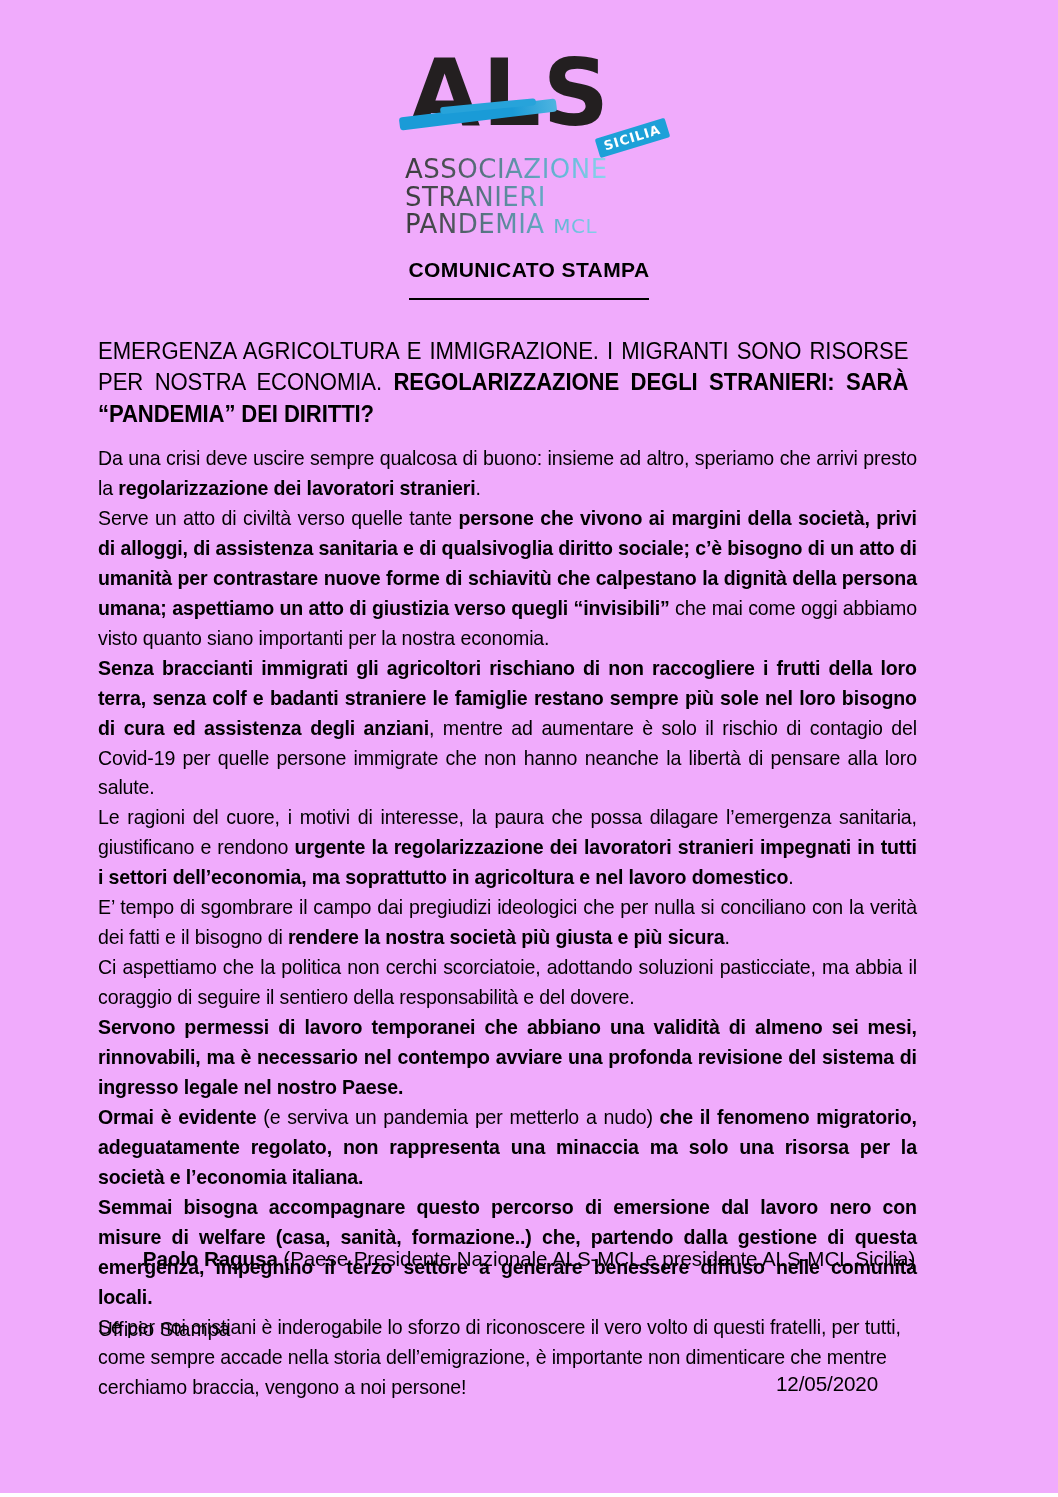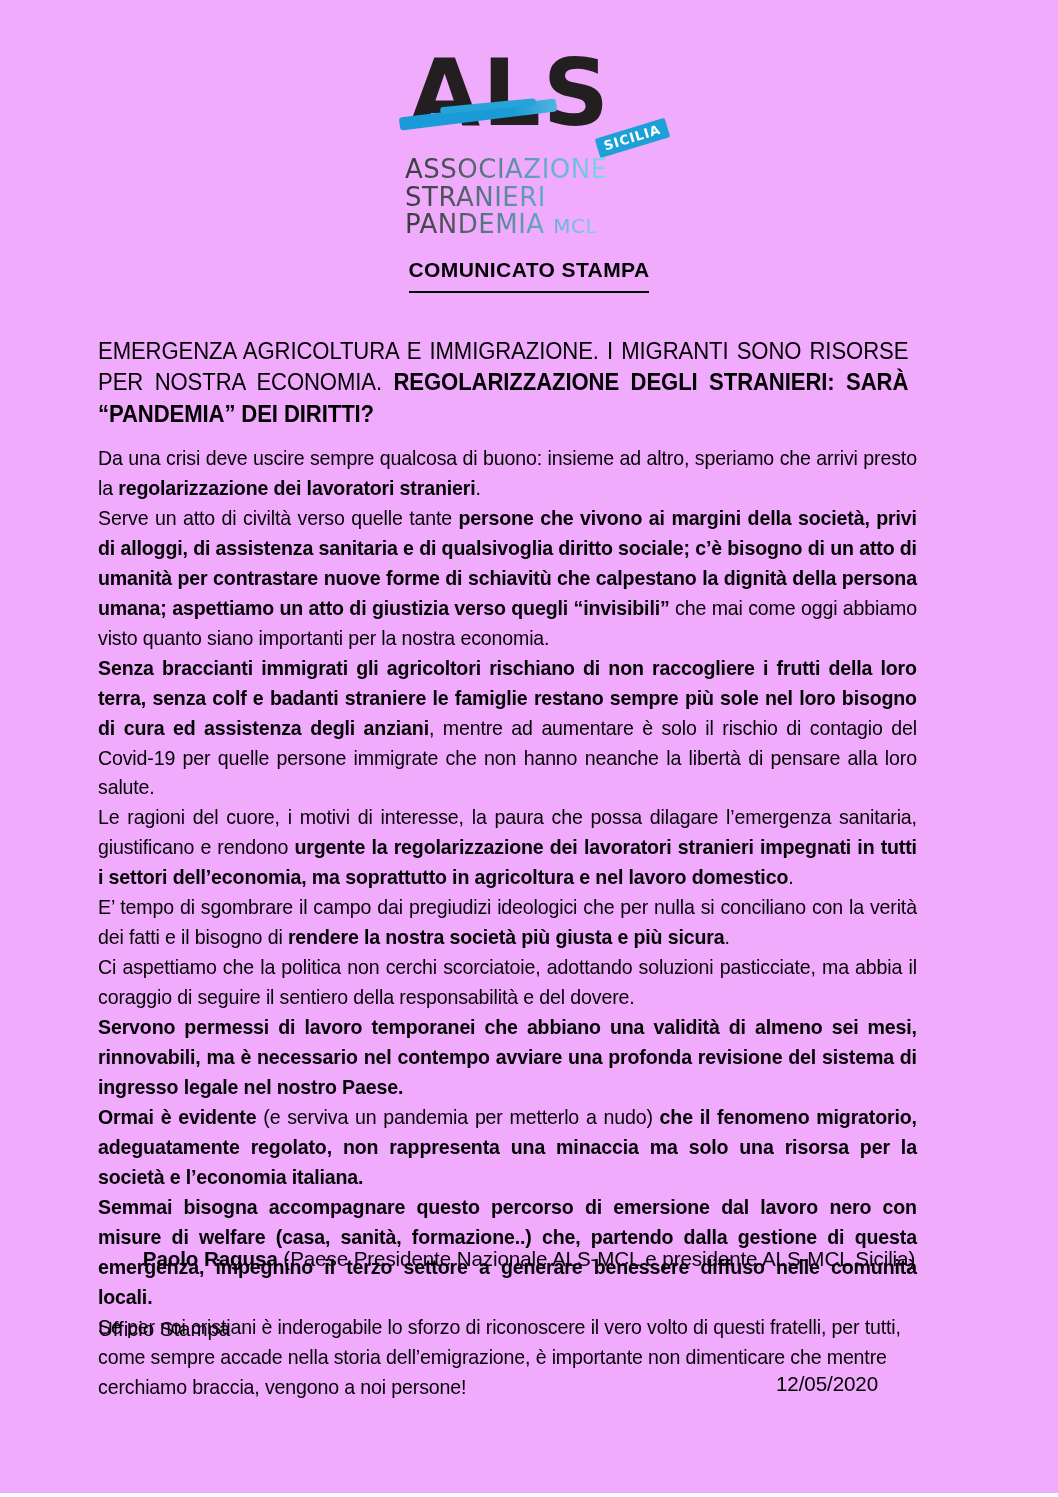--- a/index.html
+++ b/index.html
@@ -114,21 +114,21 @@
     top: 258px;
     width: 1058px;
     text-align: center;
     font-family: "Liberation Sans", sans-serif;
     font-size: 21px;
     font-weight: 700;
     letter-spacing: 0.4px;
   }
   .doc-heading span {
     border-bottom: 2px solid #000;
-    padding-bottom: 10px;
+    padding-bottom: 17px;
   }
 
   .doc-title {
     position: absolute;
     left: 98px;
     top: 336px;
     width: 862px;
     font-family: "Liberation Sans Narrow", "Liberation Sans", sans-serif;
     font-stretch: condensed;
     font-size: 23.5px;

